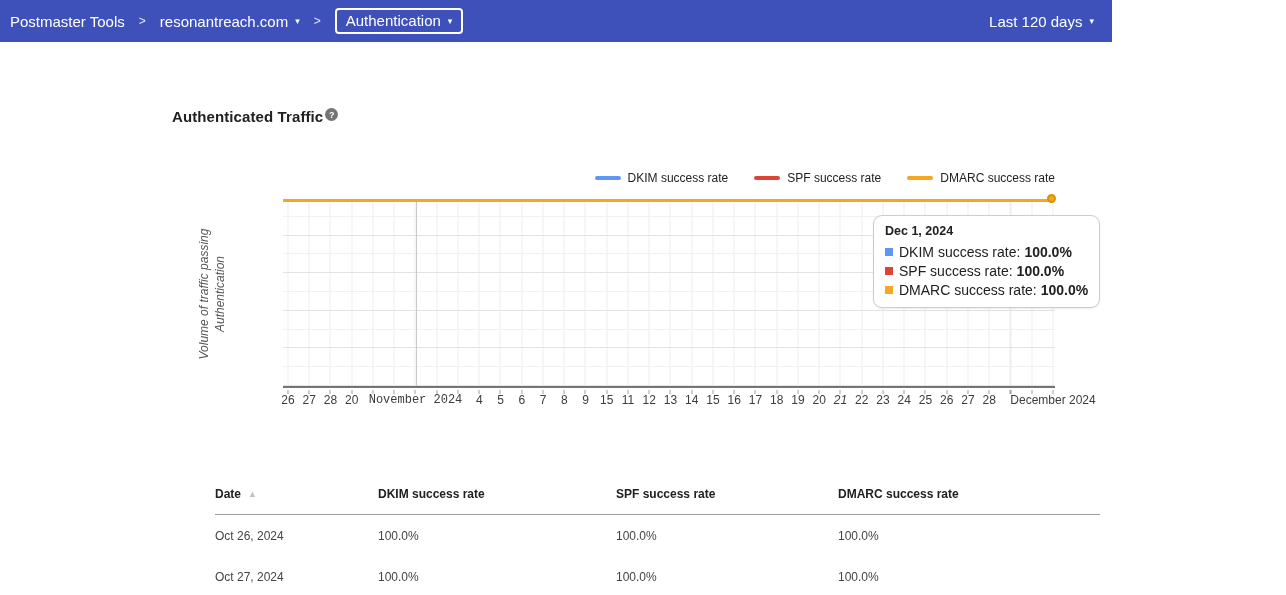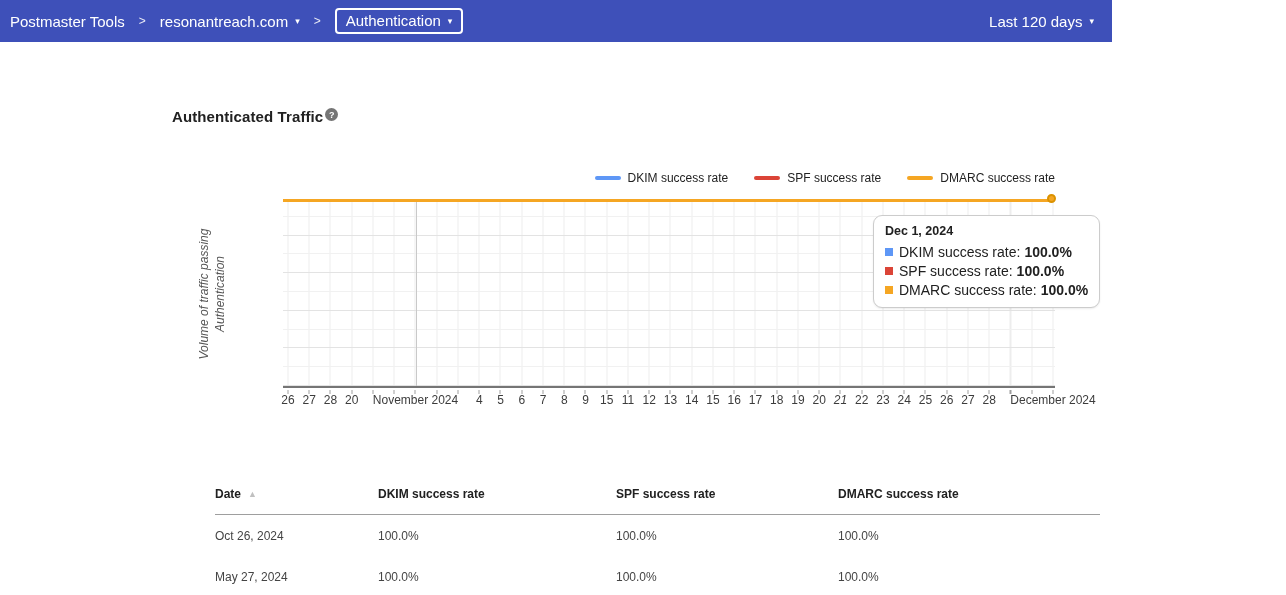--- a/index.html
+++ b/index.html
@@ -154,21 +154,21 @@
           </div>
         </div>
     </div>
   </div>
   <div class="tickstrip"></div>
   <div class="x-axis">
       <span class="xlab" style="left: 5px;">26</span>
       <span class="xlab" style="left: 26.25px;">27</span>
       <span class="xlab" style="left: 47.5px;">28</span>
       <span class="xlab" style="left: 68.75px;">20</span>
-      <span class="xlab" style="left: 132.5px;">November 2024</span>
+      <span class="xlab" style="left: 132.5px; font-family: Liberation Mono, monospace;">November 2024</span>
       <span class="xlab" style="left: 196.25px;">4</span>
       <span class="xlab" style="left: 217.5px;">5</span>
       <span class="xlab" style="left: 238.75px;">6</span>
       <span class="xlab" style="left: 260px;">7</span>
       <span class="xlab" style="left: 281.25px;">8</span>
       <span class="xlab" style="left: 302.5px;">9</span>
       <span class="xlab" style="left: 323.75px;">15</span>
       <span class="xlab" style="left: 345px;">11</span>
       <span class="xlab" style="left: 366.25px;">12</span>
       <span class="xlab" style="left: 387.5px;">13</span>
@@ -207,20 +207,20 @@
     </div>
   <div class="table-divider"></div>
   <div class="table-body">
       <div class="tr table-grid">
         <div class="td">Oct 26, 2024</div>
         <div class="td">100.0%</div>
         <div class="td">100.0%</div>
         <div class="td">100.0%</div>
       </div>
       <div class="tr table-grid">
-        <div class="td">May 27, 2024</div>
+        <div class="td">Oct 27, 2024</div>
         <div class="td">100.0%</div>
         <div class="td">100.0%</div>
         <div class="td">100.0%</div>
       </div>
     </div>
 
 </div>
 
 </body></html>

